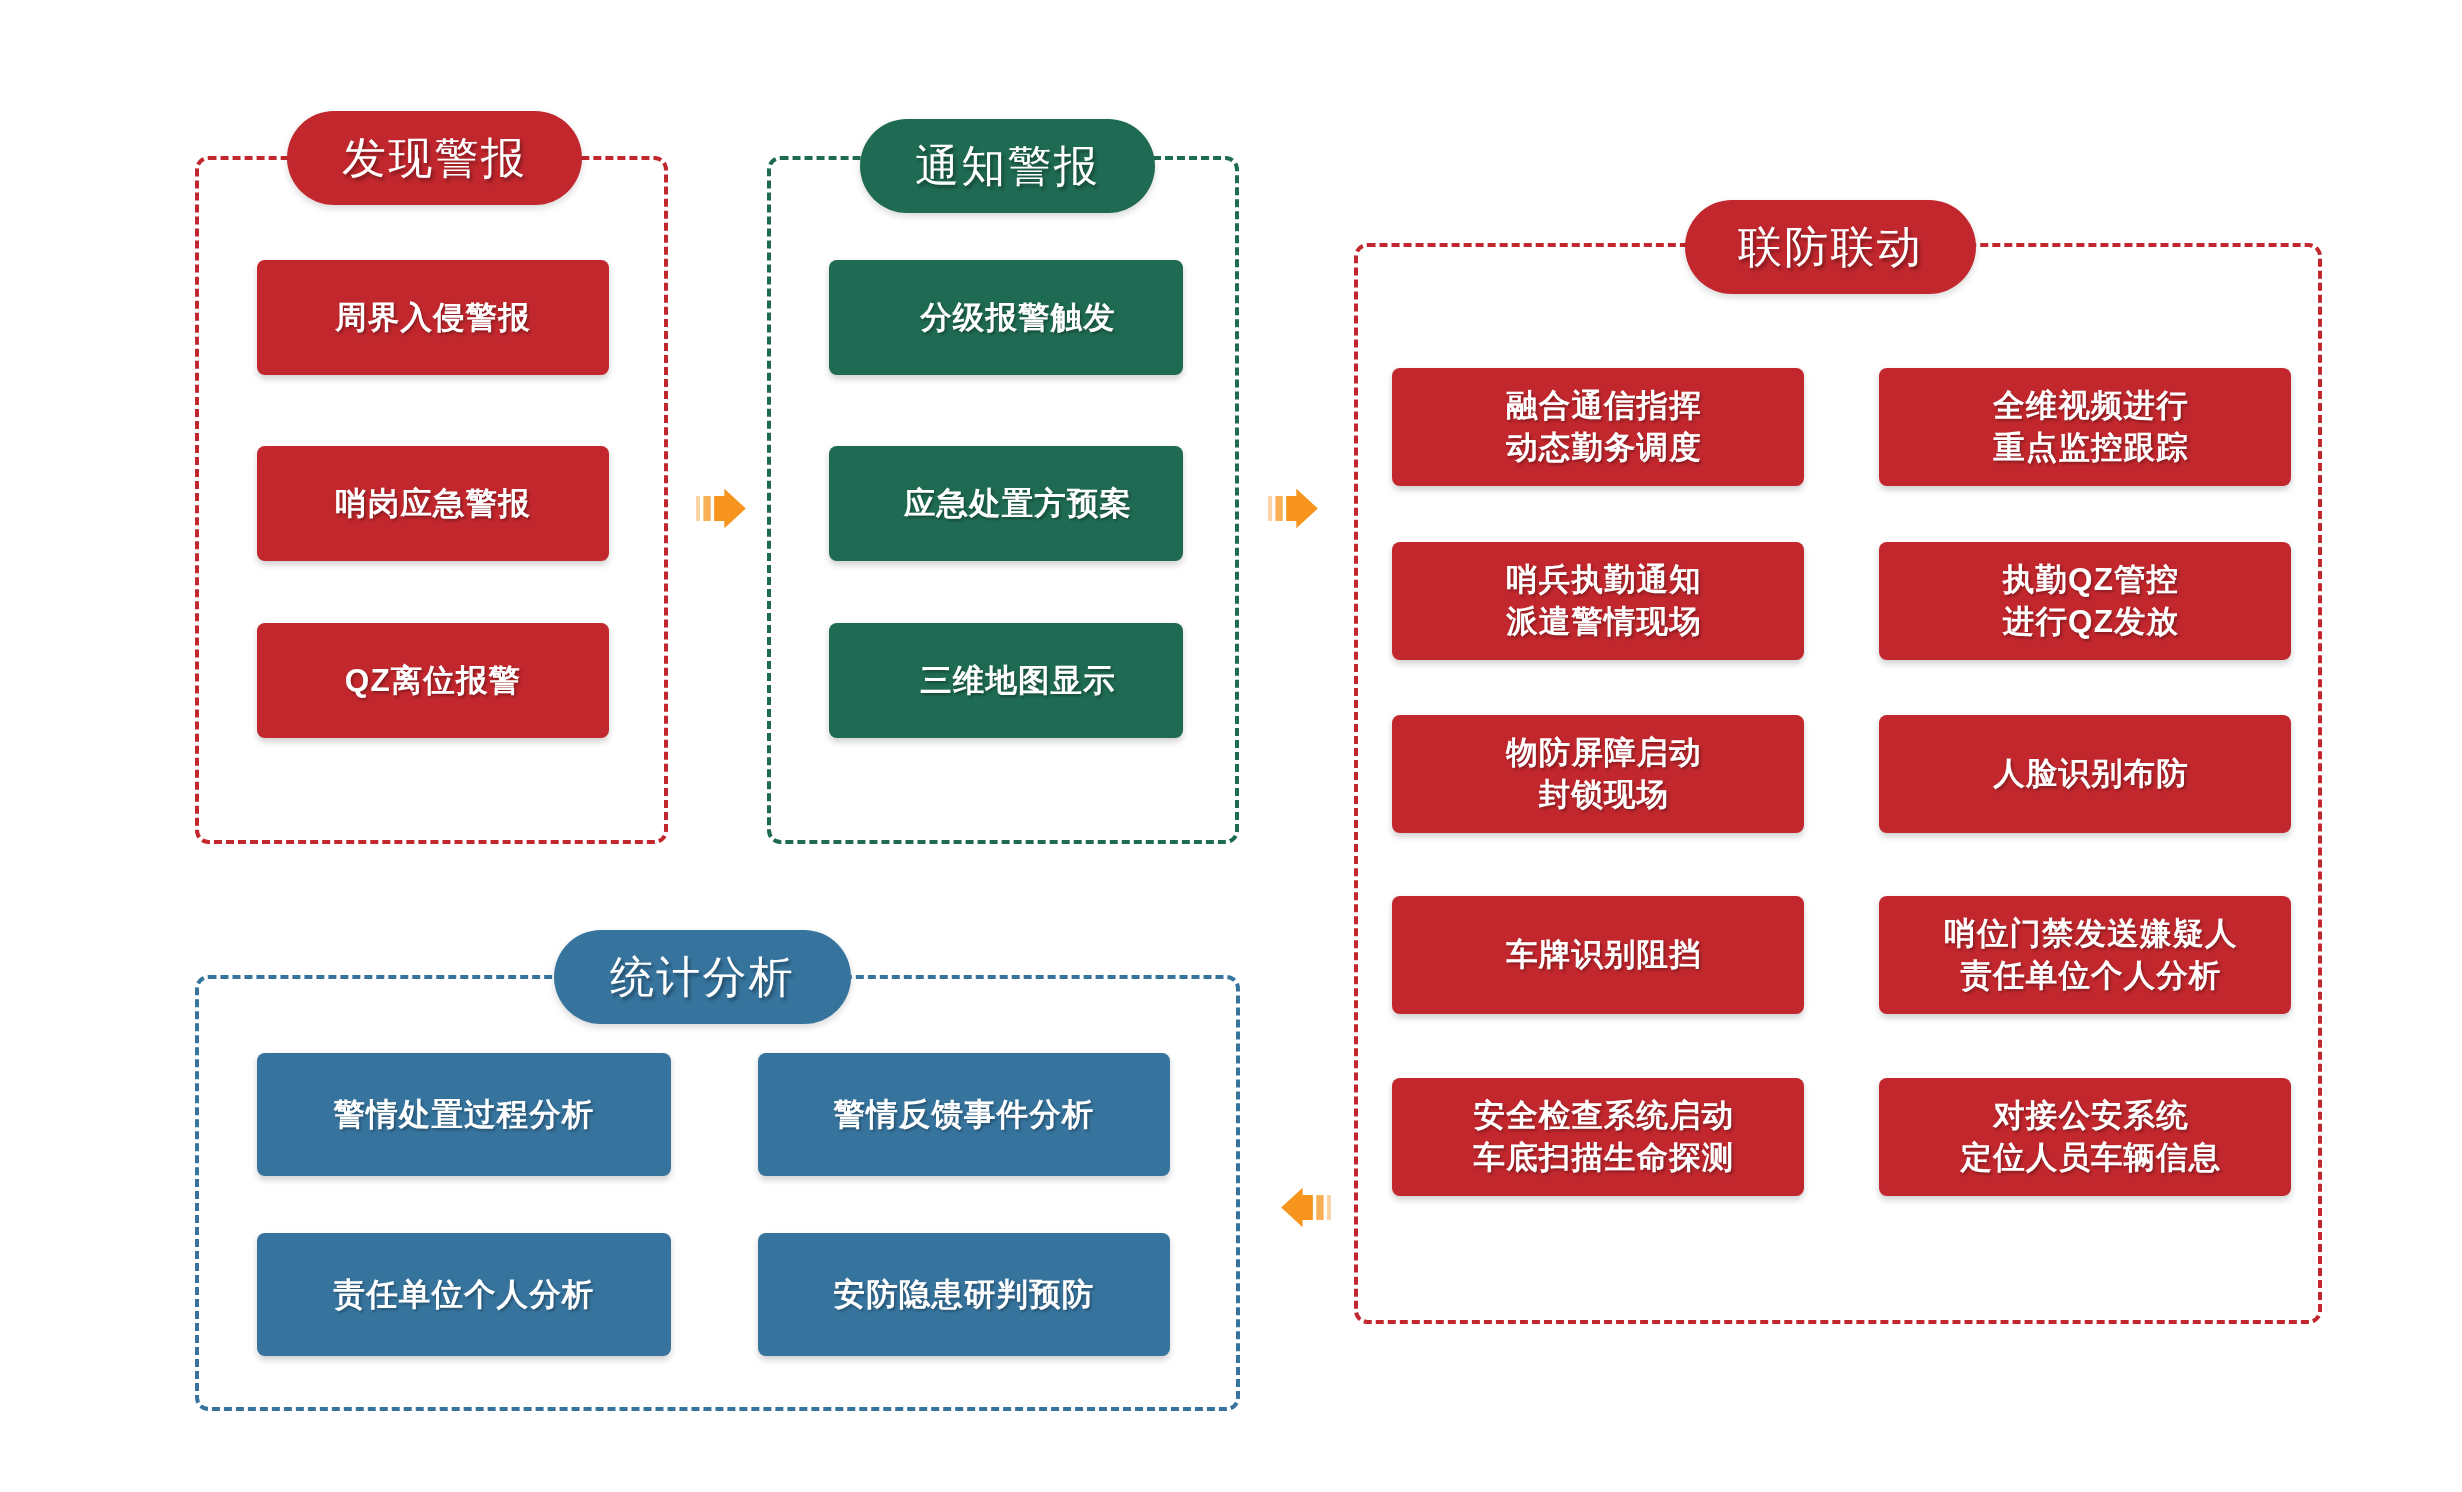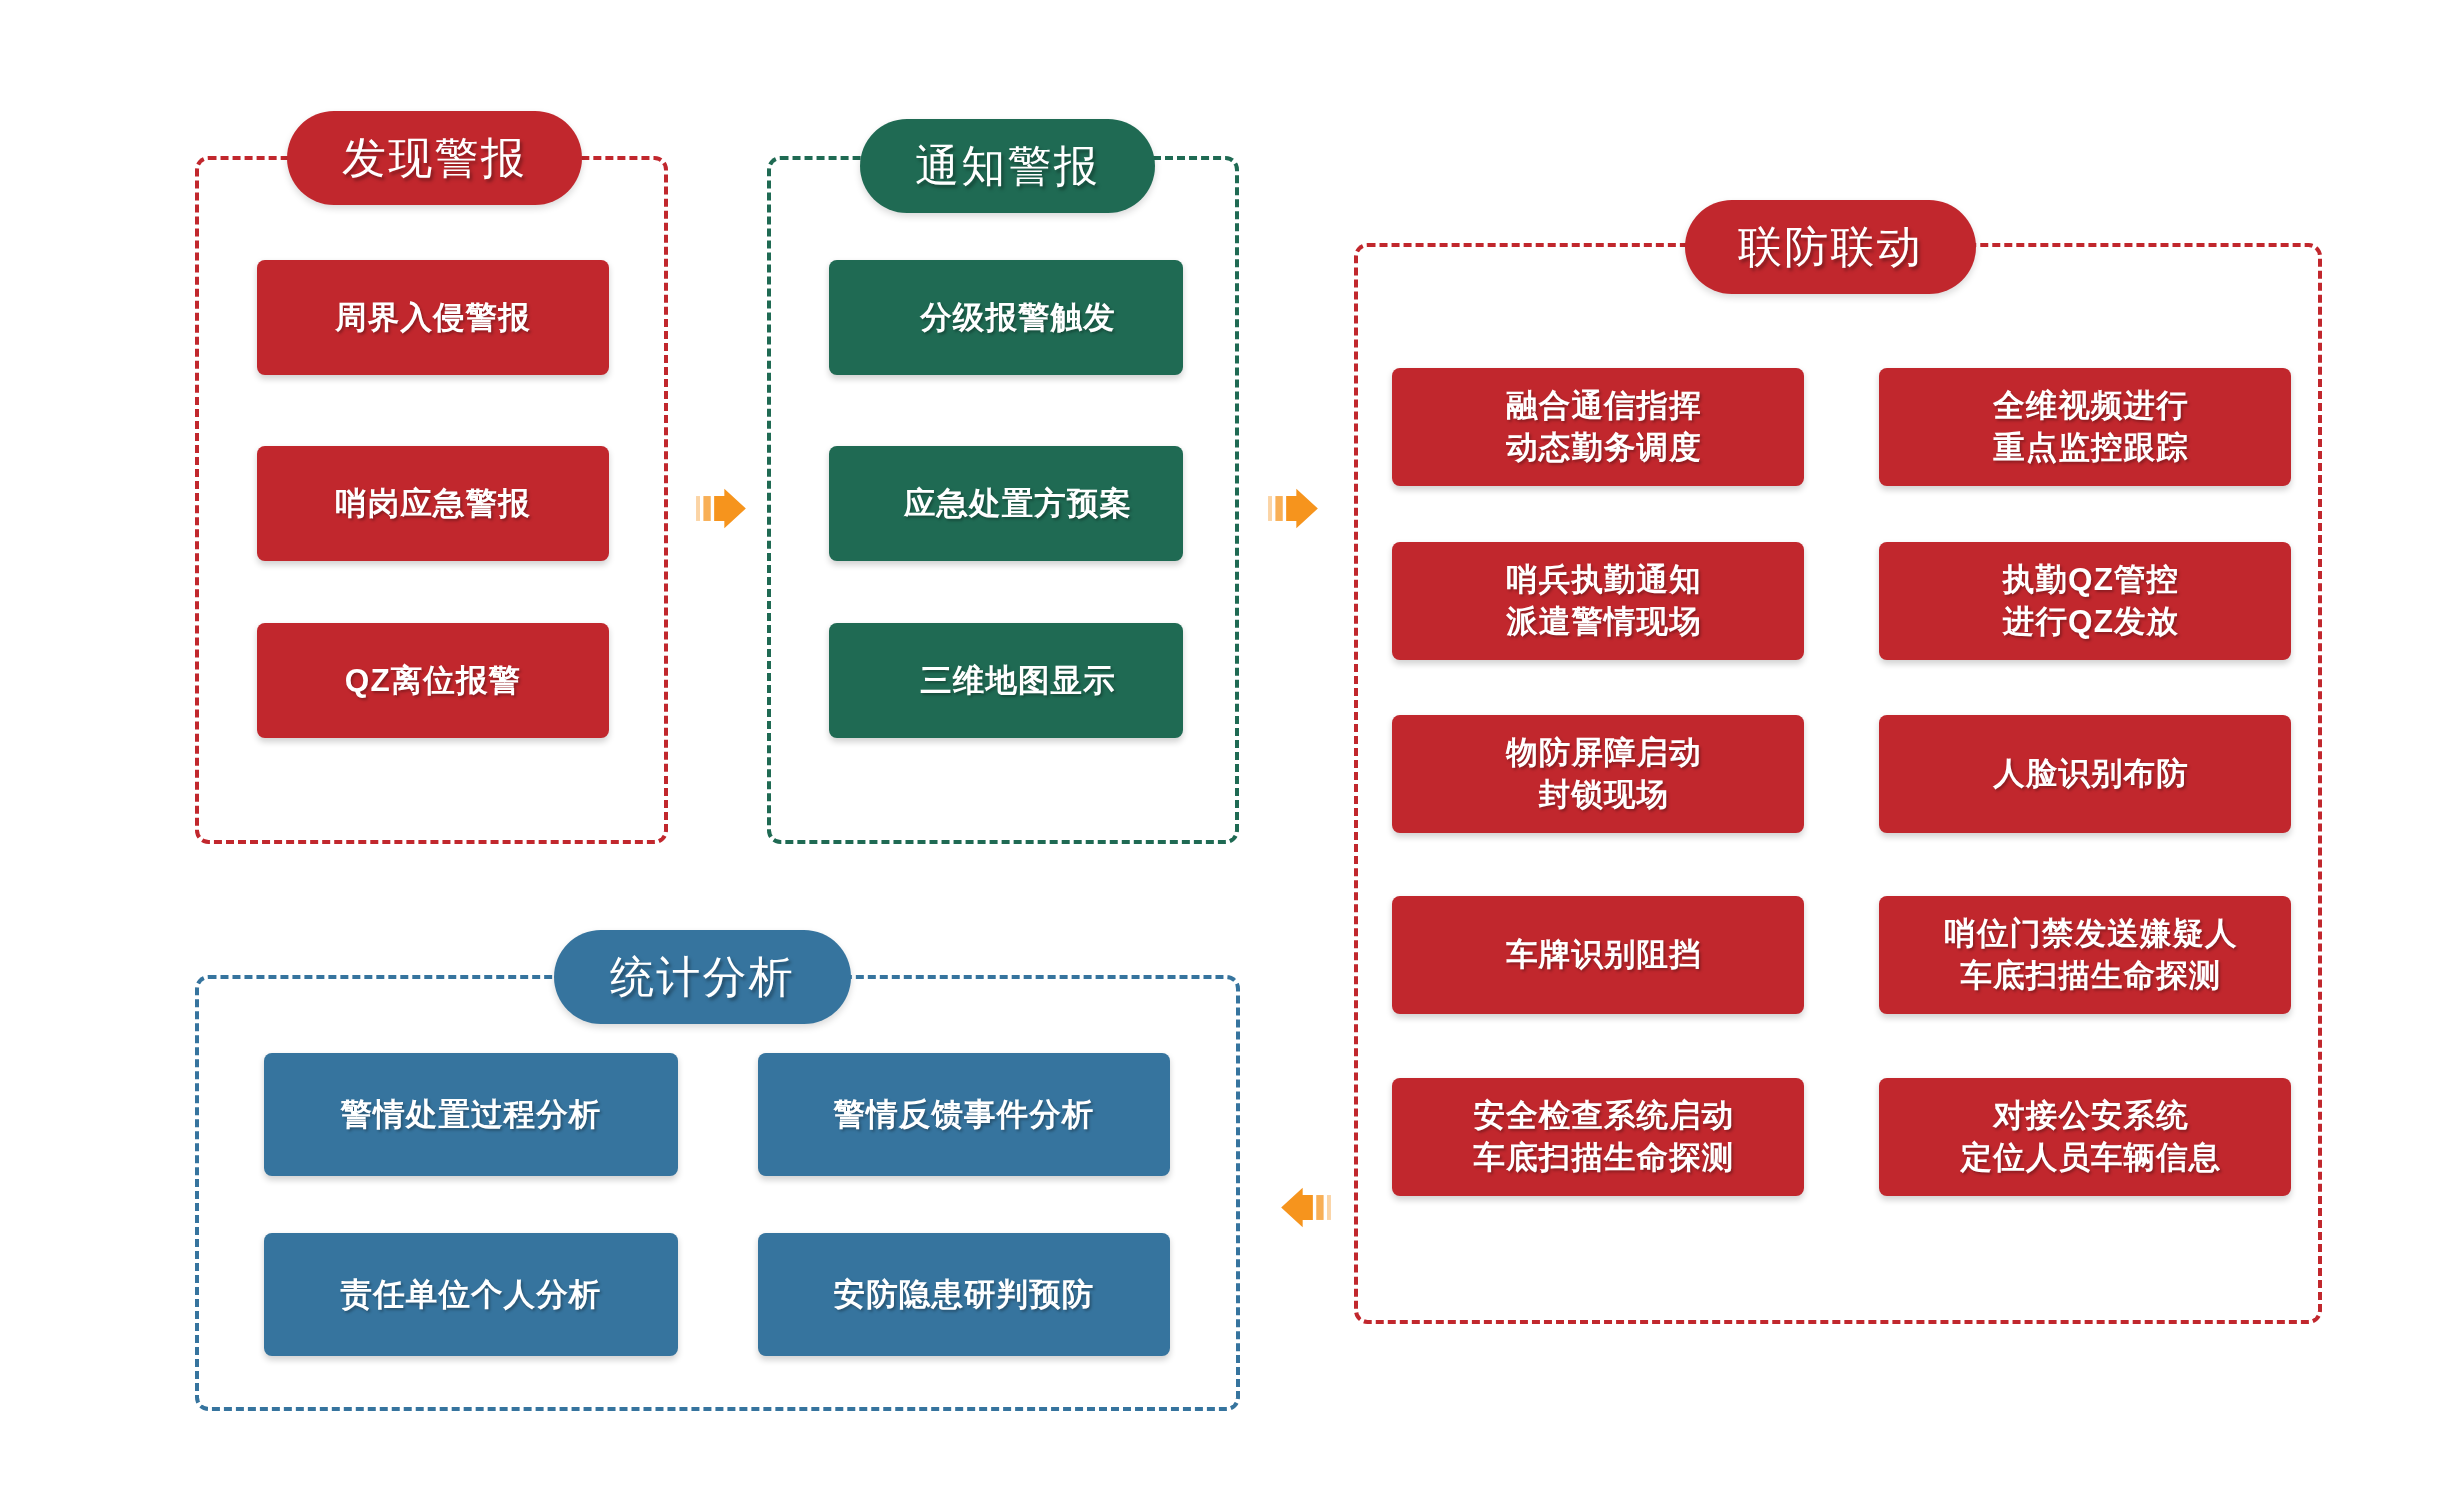--- a/index.html
+++ b/index.html
@@ -68,21 +68,21 @@
   #panel-linkage .row-1 { top: 121px; }
   #panel-linkage .row-2 { top: 295px; }
   #panel-linkage .row-3 { top: 468px; }
   #panel-linkage .row-4 { top: 649px; }
   #panel-linkage .row-5 { top: 831px; }
 
   
   #panel-stats { left: 195px; top: 975px; width: 1045px; height: 436px; }
   #panel-stats .pill { left: 355px; top: -49px; width: 297px; }
   #panel-stats .box { height: 123px; }
-  #panel-stats .box.col-l { left: 58px; width: 414px; margin-left: 7px; }
+  #panel-stats .box.col-l { left: 58px; width: 414px; }
   #panel-stats .box.col-r { left: 559px; width: 412px; }
   #panel-stats .row-1 { top: 74px; }
   #panel-stats .row-2 { top: 254px; }
 
   
   .arrow { position: absolute; width: 51px; height: 43px; z-index: 4; }
   .arrow svg { width: 100%; height: 100%; display: block; }
   .arrow.left svg { transform: scaleX(-1); }
   #arrow-1 { left: 696px; top: 487px; }
   #arrow-2 { left: 1268px; top: 487px; }
@@ -115,21 +115,21 @@
 重点监控跟踪</div>
     <div class="box red col-l row-2">哨兵执勤通知
 派遣警情现场</div>
     <div class="box red col-r row-2">执勤QZ管控
 进行QZ发放</div>
     <div class="box red col-l row-3">物防屏障启动
 封锁现场</div>
     <div class="box red col-r row-3">人脸识别布防</div>
     <div class="box red col-l row-4">车牌识别阻挡</div>
     <div class="box red col-r row-4">哨位门禁发送嫌疑人
-车底扫描生命探测</div>
+责任单位个人分析</div>
     <div class="box red col-l row-5">安全检查系统启动
 车底扫描生命探测</div>
     <div class="box red col-r row-5">对接公安系统
 定位人员车辆信息</div>
   </div>
 
   <div class="panel blue" id="panel-stats">
     <div class="pill blue">统计分析</div>
     <div class="box blue col-l row-1">警情处置过程分析</div>
     <div class="box blue col-r row-1">警情反馈事件分析</div>

